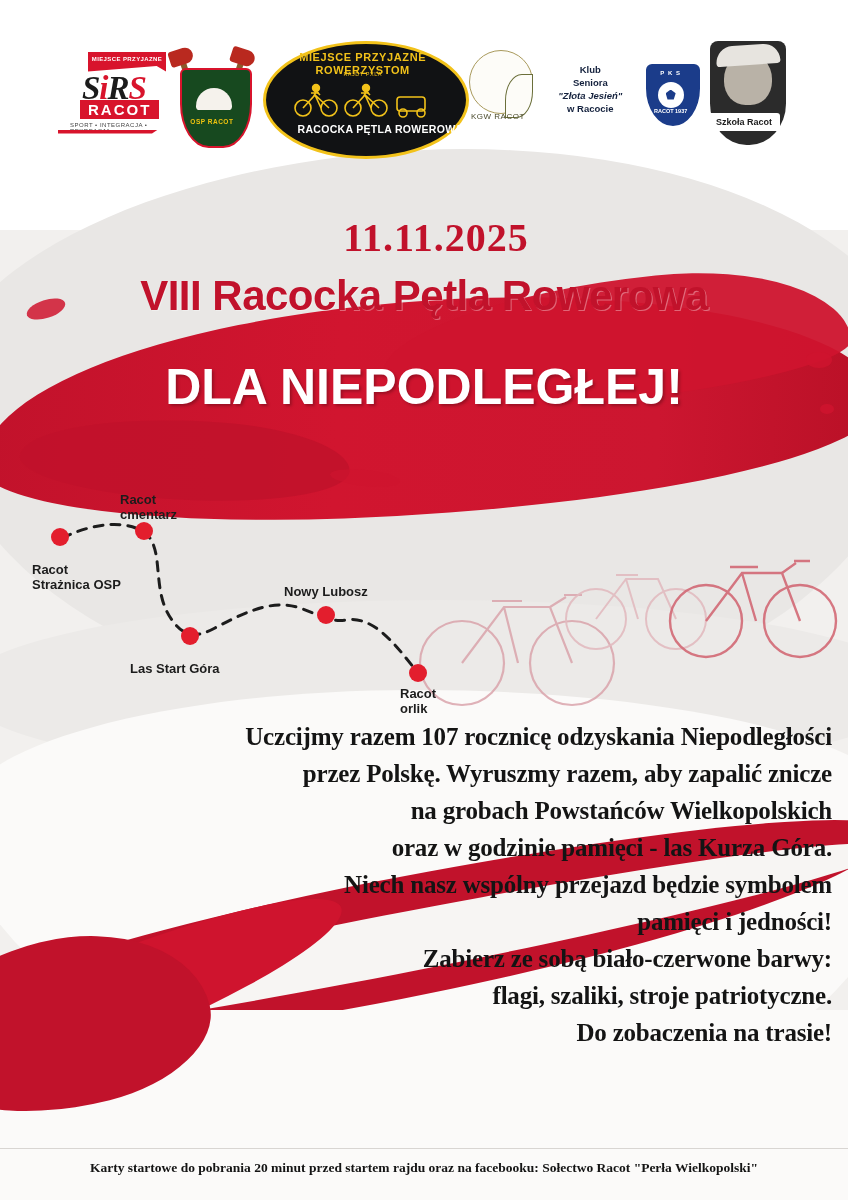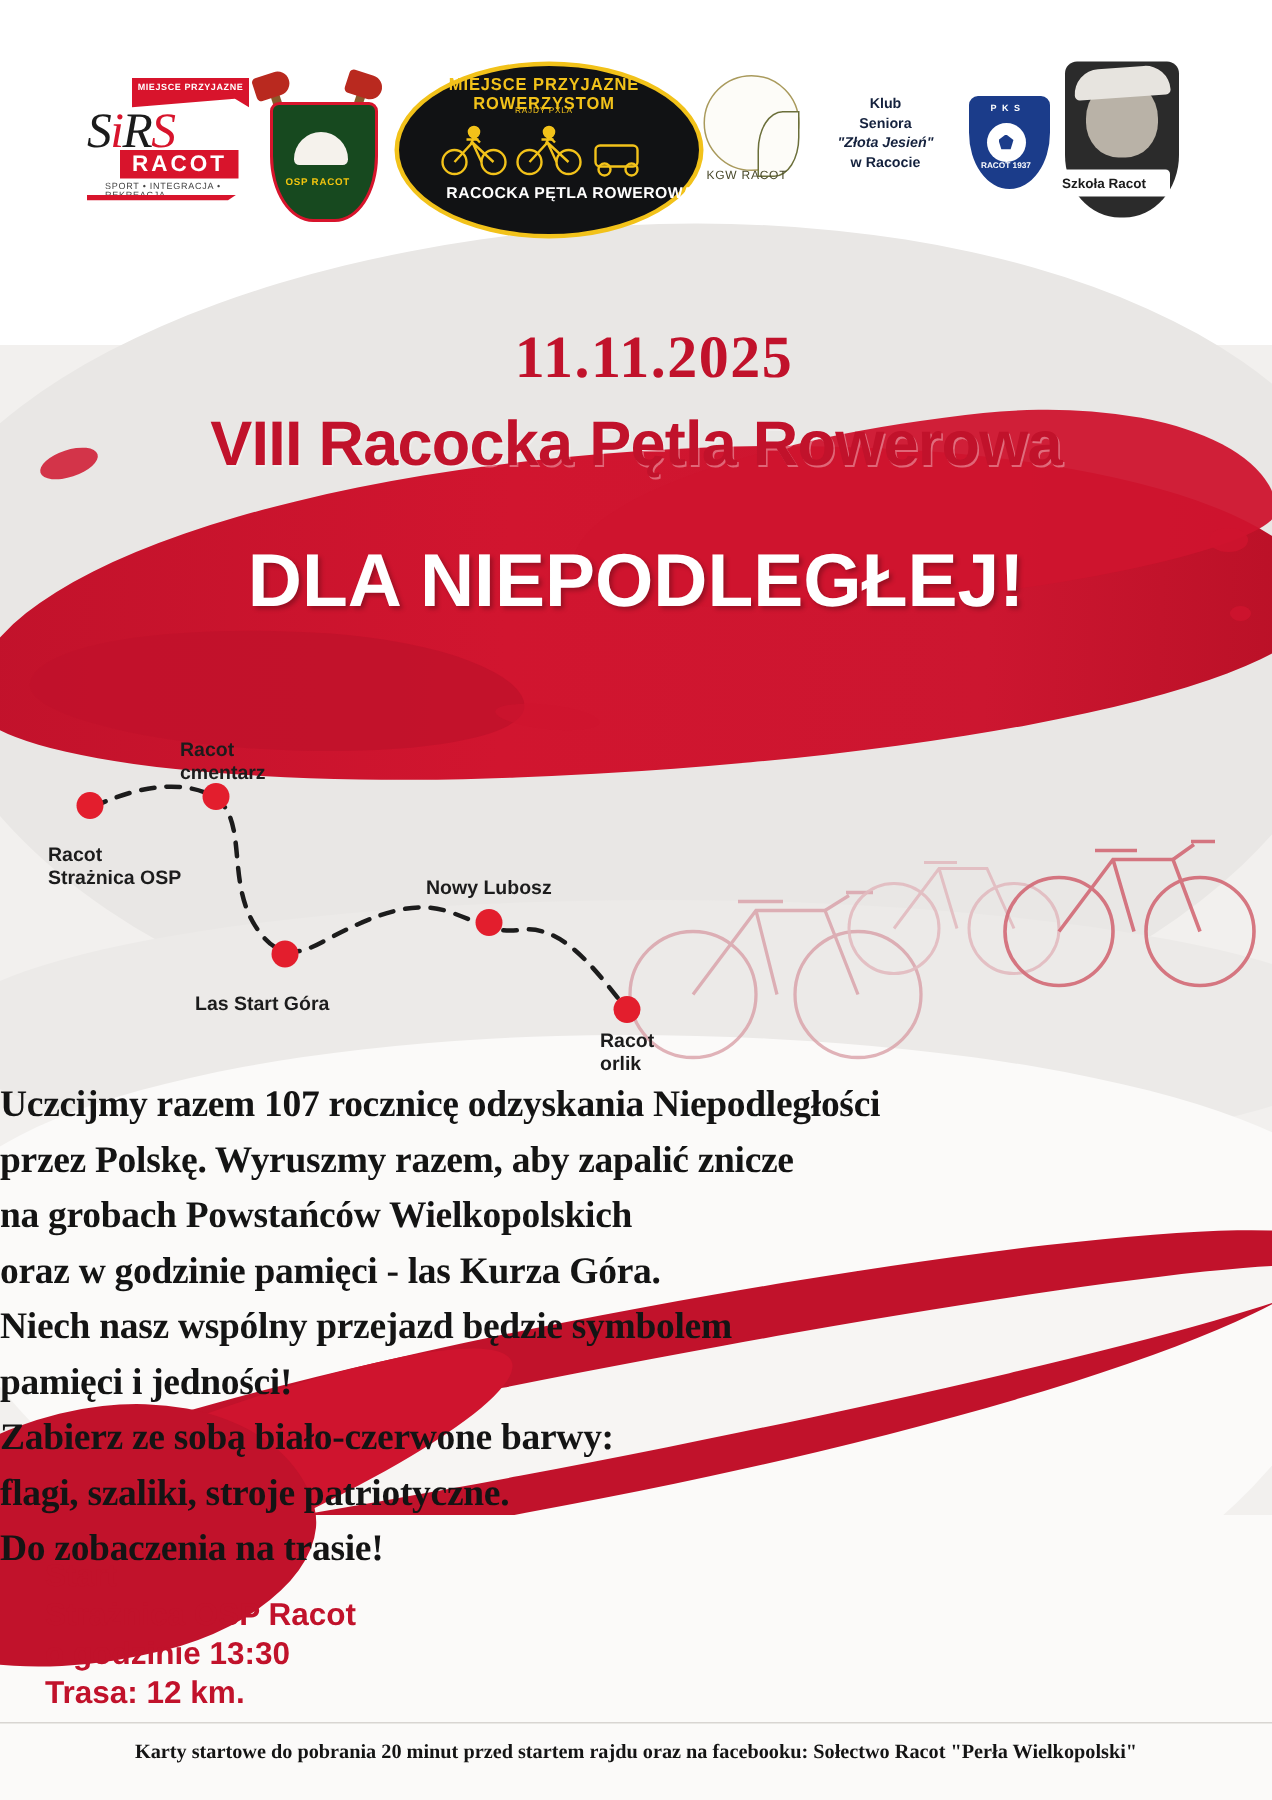--- a/index.html
+++ b/index.html
@@ -151,23 +151,23 @@
     background: #d8142c;
     clip-path: polygon(0 0, 100% 0, 100% 100%, 88% 72%, 0 100%);
   }
   .sirs-flag span {
     display: block;
     color: #fff; font-size: 6px; font-weight: 700;
     letter-spacing: .4px; text-align: center; padding-top: 4px;
     font-family: "Liberation Sans", sans-serif;
   }
   .sirs-text {
-    position: absolute; left: 0; top: 20px;
+    position: absolute; left: 24px; top: 20px;
     font-family: "Liberation Serif", serif;
-    font-size: 33px; font-weight: 400; font-style: italic;
+    font-size: 33px; font-weight: 700; font-style: italic;
     color: #1b1b1b; letter-spacing: -1px;
   }
   .sirs-text .r { color: #d8142c; }
   .sirs-racot {
     position: absolute; left: 22px; top: 50px;
     background: #d8142c; color: #fff;
     font-size: 15px; font-weight: 700; letter-spacing: 2px;
     padding: 1px 8px;
   }
   .sirs-sub {
@@ -323,21 +323,21 @@
     border-radius: 30px 30px 6px 6px;
     transform: rotate(-4deg);
   }
   .school-band {
     position: absolute; left: 2px; top: 72px;
     width: 72px; height: 18px;
     background: #ffffff;
     border-radius: 3px;
   }
   .school-band span {
-    display: block; text-align: left;
+    display: block; text-align: center;
     font-size: 9px; font-weight: 700; color: #1b1b1b;
     line-height: 18px;
   }
 
   
   .date {
     position: absolute; left: 12px; top: 214px; width: 848px;
     text-align: center;
     font-family: "Liberation Serif", serif;
     font-weight: 700;
@@ -381,21 +381,21 @@
     font-family: "Liberation Sans", sans-serif;
     font-size: 13px; font-weight: 700;
     color: #1c1c1c;
     line-height: 15px;
     white-space: pre-line;
   }
 
   
   .body-copy {
     position: absolute; left: 0; top: 718px; width: 832px;
-    text-align: left;
+    text-align: right;
     font-family: "Liberation Serif", serif;
     font-size: 25px;
     font-weight: 700;
     color: #141414;
     line-height: 37px;
     letter-spacing: -0.2px;
   }
 
   
   .start-info {
@@ -568,22 +568,16 @@
     <div>przez Polskę. Wyruszmy razem, aby zapalić znicze</div>
     <div>na grobach Powstańców Wielkopolskich</div>
     <div>oraz w godzinie pamięci - las Kurza Góra.</div>
     <div>Niech nasz wspólny przejazd będzie symbolem</div>
     <div>pamięci i jedności!</div>
     <div>Zabierz ze sobą biało-czerwone barwy:</div>
     <div>flagi, szaliki, stroje patriotyczne.</div>
     <div>Do zobaczenia na trasie!</div>
   </div>
 
-  <div class="start-info">
-    <div>Start</div>
-    <div>Strażnica OSP Racot</div>
-    <div>o godzinie 13:30</div>
-    <div>Trasa: 12 km.</div>
-  </div>
 
   <div class="footer">Karty startowe do pobrania 20 minut przed startem rajdu oraz na facebooku: Sołectwo Racot "Perła Wielkopolski"</div>
 
 </div>
 
 </body></html>

